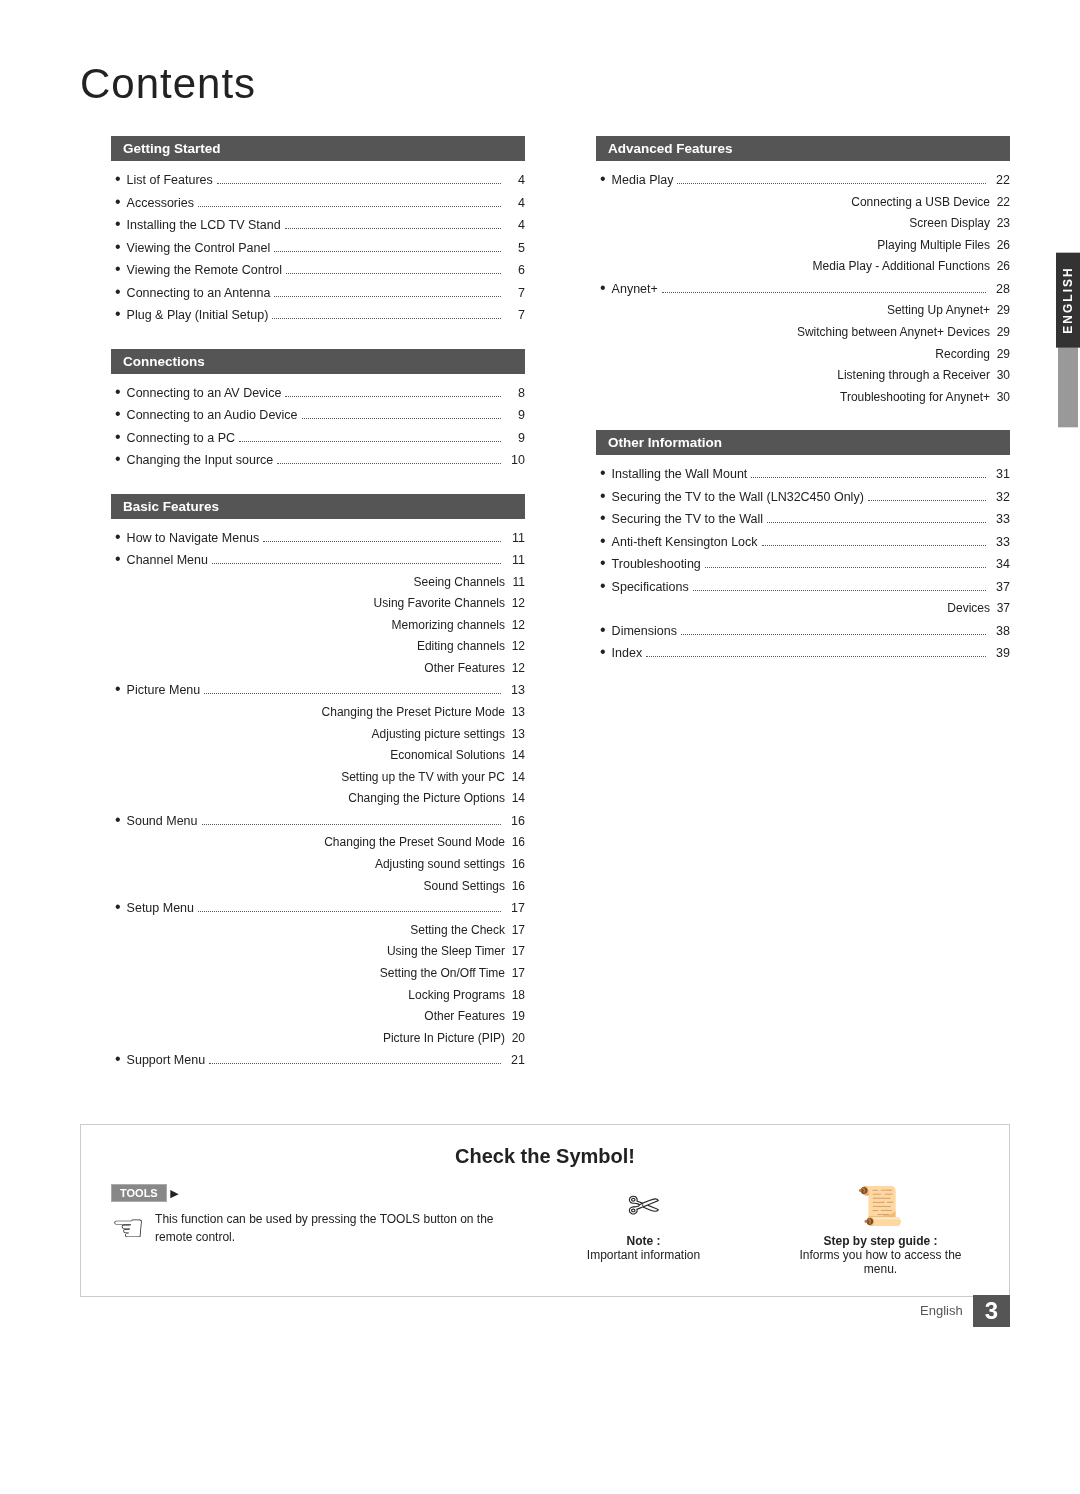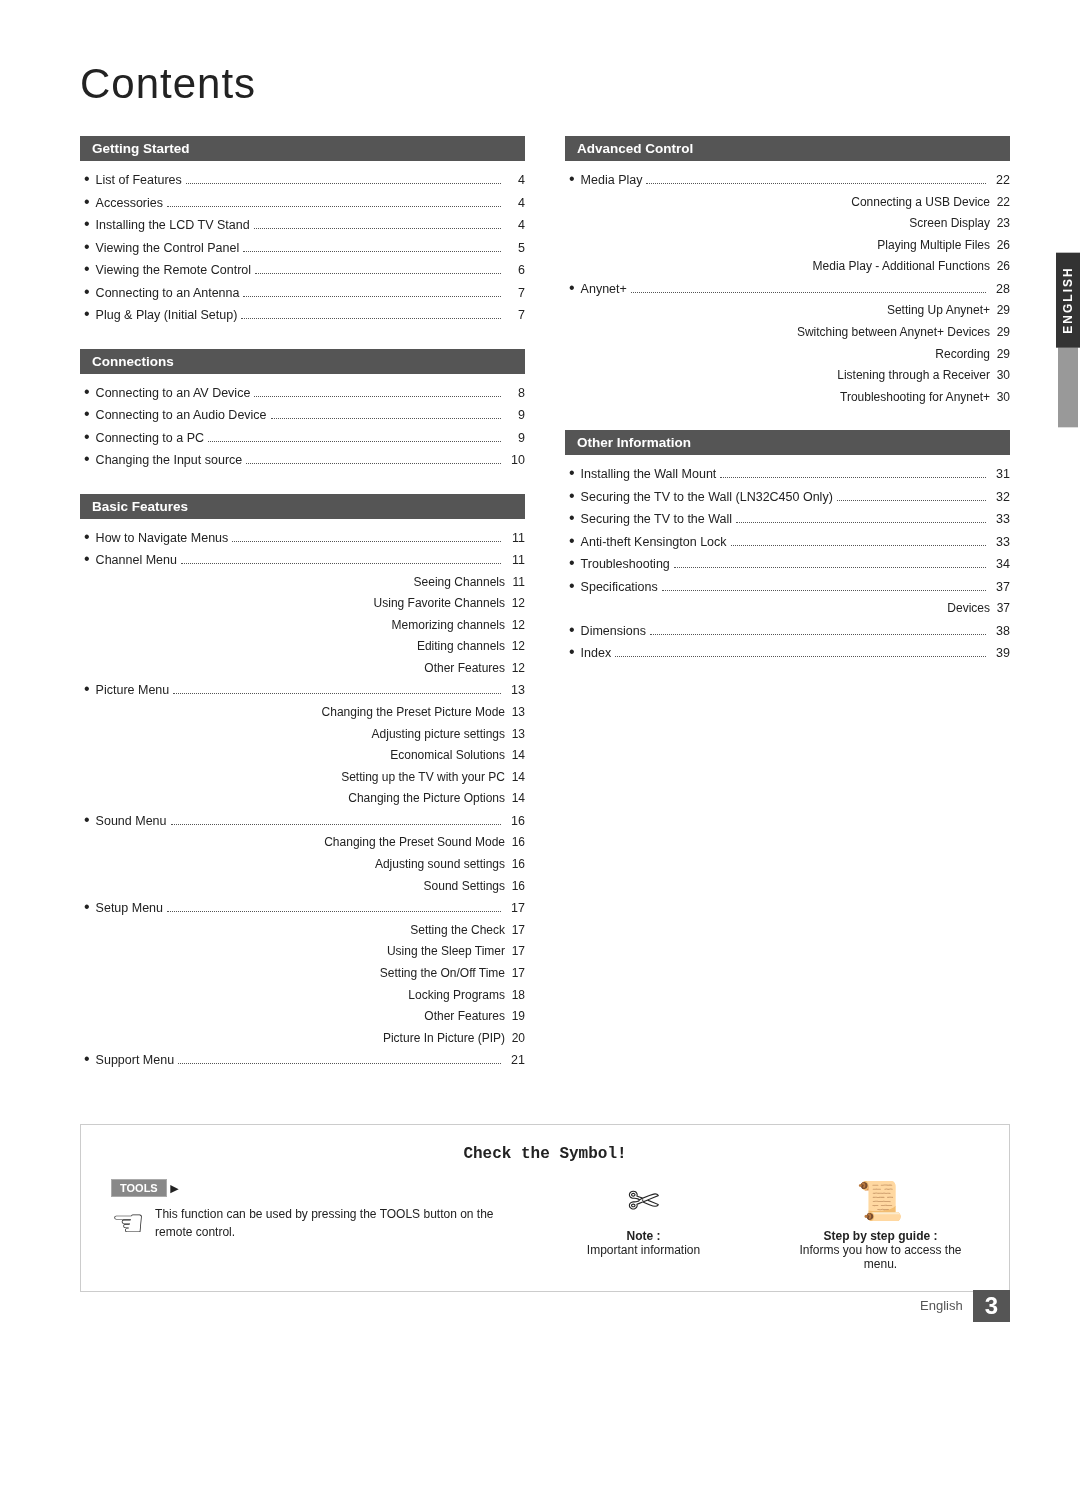--- a/index.html
+++ b/index.html
@@ -28,20 +28,21 @@
       gap: 40px;
     }
     .col-left {
       flex: 1;
     }
     .col-right {
       flex: 1;
     }
     .section {
       margin-bottom: 22px;
+      margin-left: 31px;
     }
     .section-header {
       background: #555;
       color: #fff;
       font-weight: bold;
       font-size: 13.5px;
       padding: 5px 12px;
       margin-bottom: 8px;
     }
     .toc-list {
@@ -102,24 +103,23 @@
     }
 
     
     .check-symbol {
       border: 1px solid #ccc;
       margin-top: 30px;
       padding: 20px 30px;
     }
     .check-symbol h2 {
       text-align: center;
-      font-size: 16px;
+      font-size: 20px;
       font-weight: bold;
       margin-bottom: 16px;
-      font-family: Liberation Mono, monospace;
     }
     .symbol-row {
       display: flex;
       align-items: flex-start;
       gap: 40px;
     }
     .symbol-left {
       display: flex;
       align-items: flex-end;
       gap: 14px;
@@ -437,21 +437,21 @@
               <span class="page-num">21</span>
             </span>
           </li>
         </ul>
       </div>
     </div>
 
     <div class="col-right">
 
       <div class="section">
-        <div class="section-header">Advanced Control</div>
+        <div class="section-header">Advanced Features</div>
         <ul class="toc-list">
 
           <li class="bullet">
             <span class="bullet-dot">•</span>
             <span class="toc-item-text">
               <span>Media Play</span>
               <span class="dots"></span>
               <span class="page-num">22</span>
             </span>
           </li>

